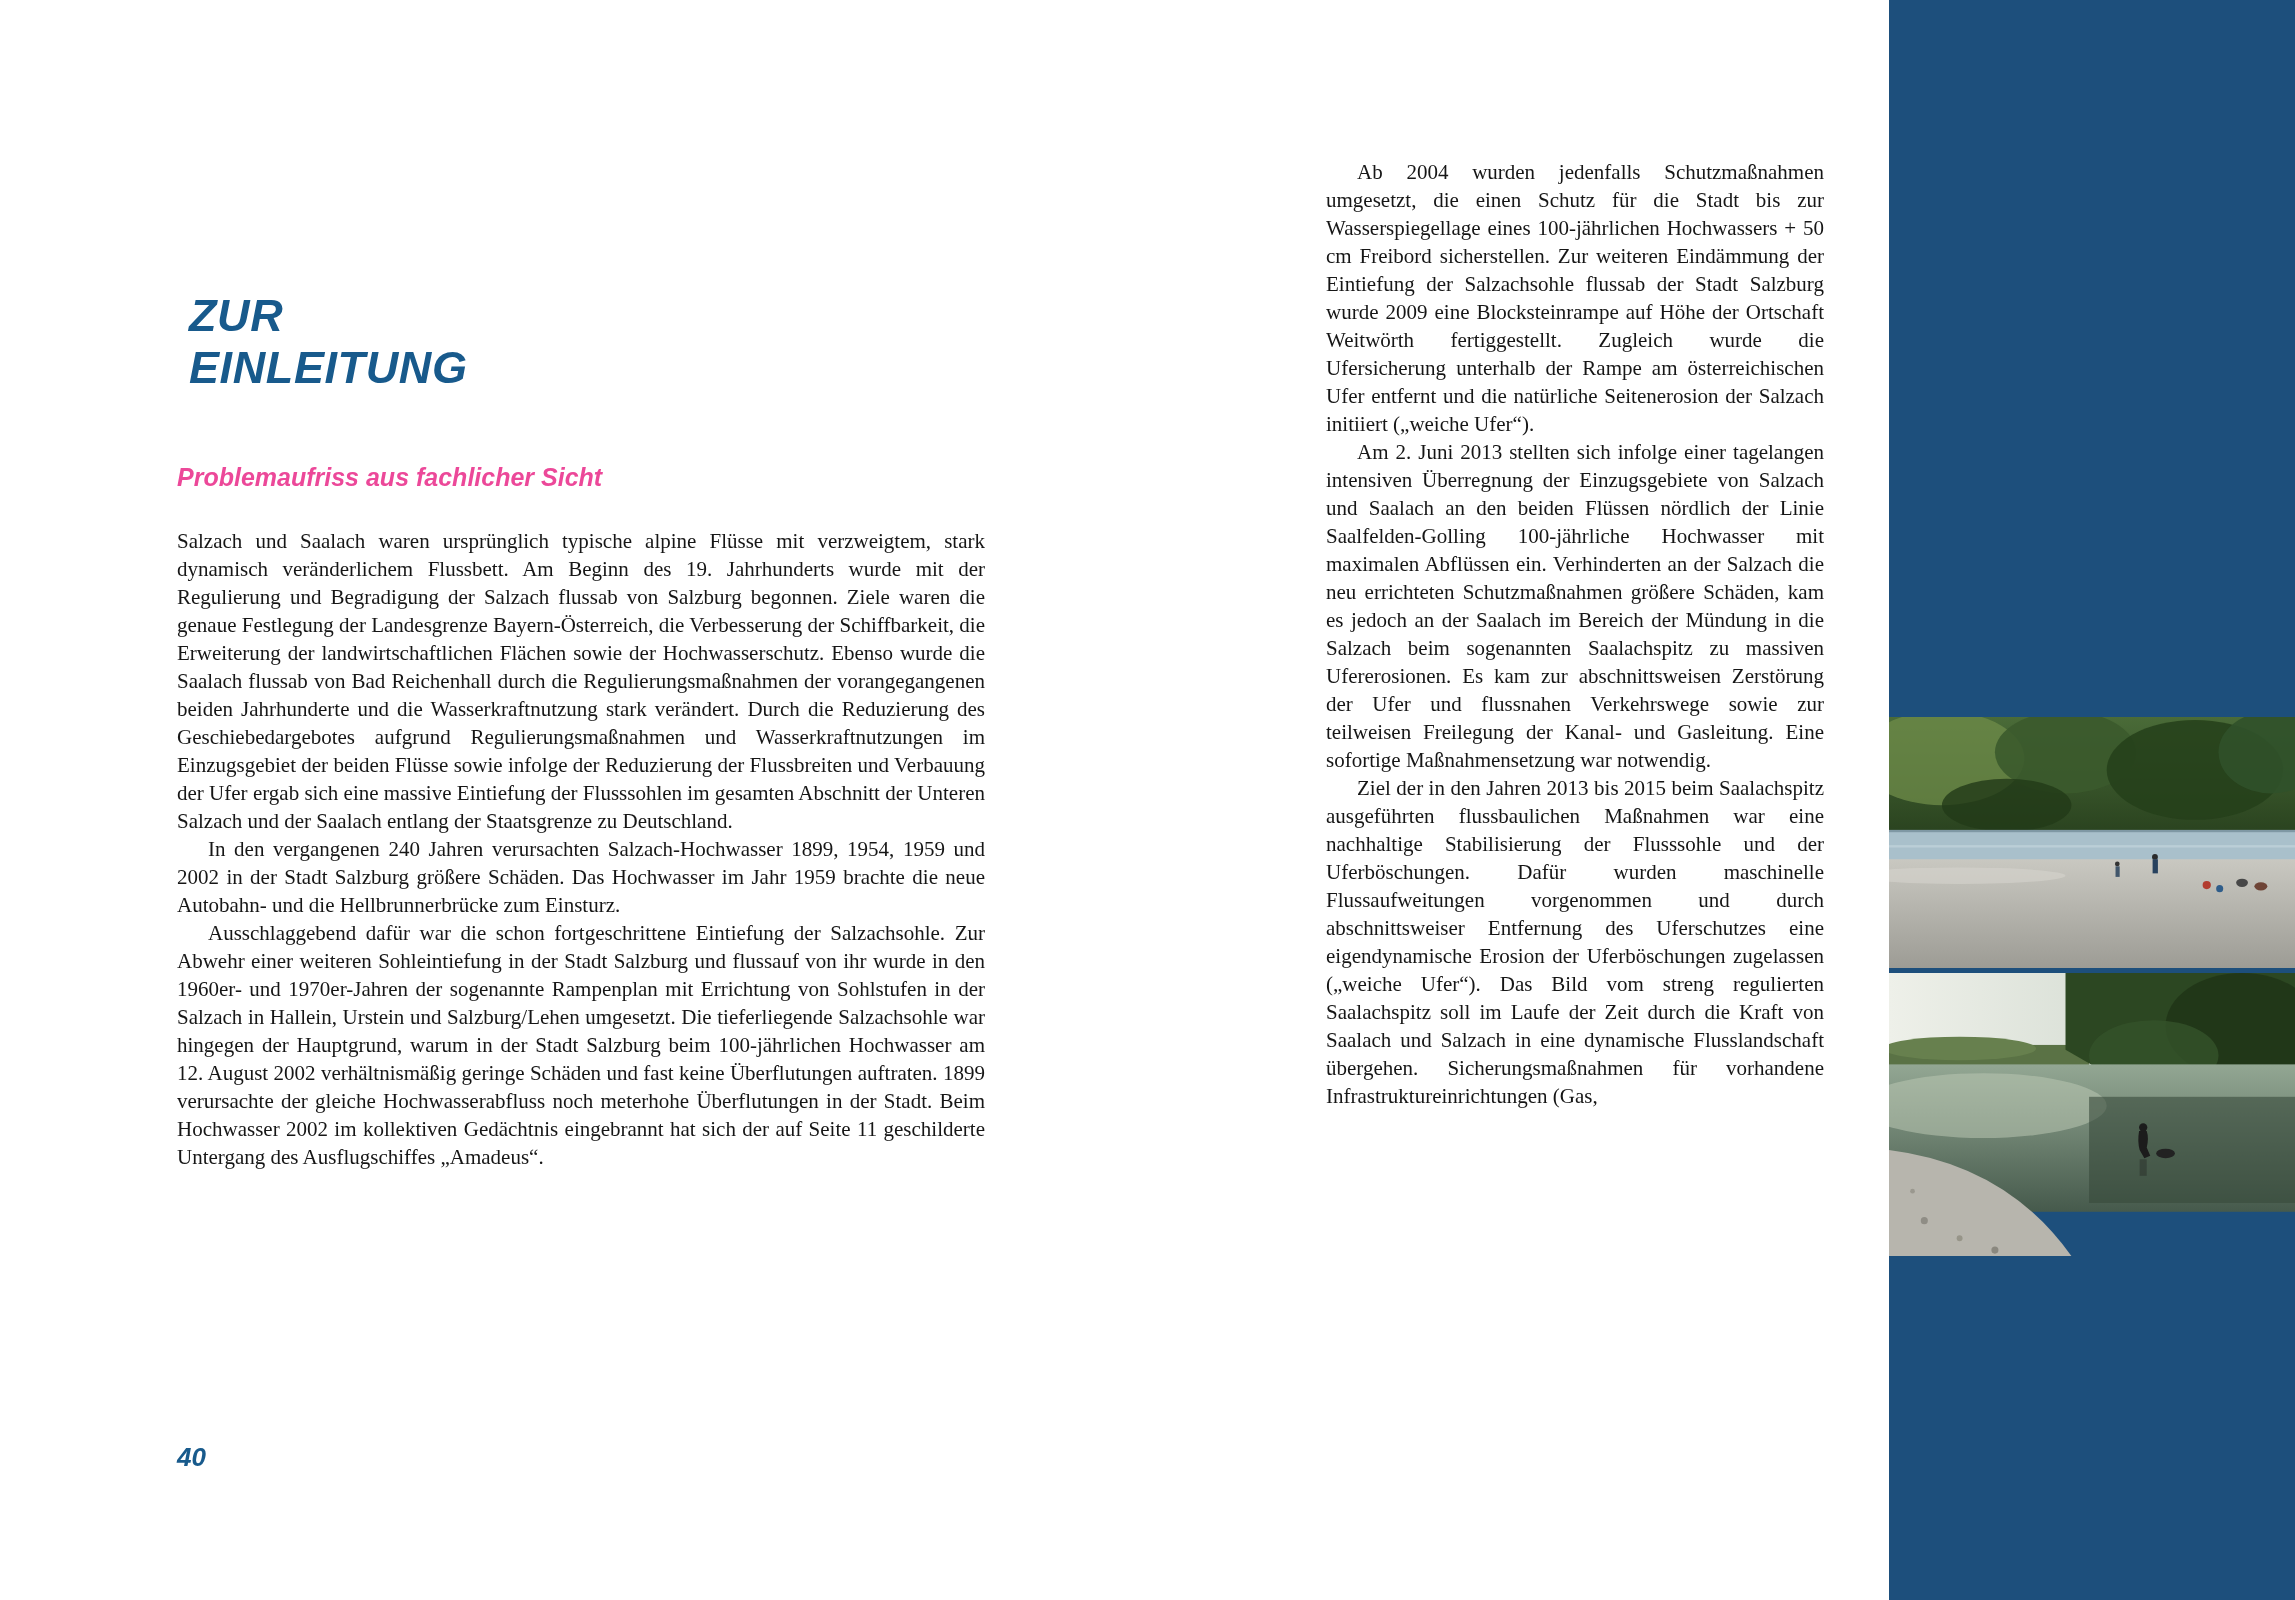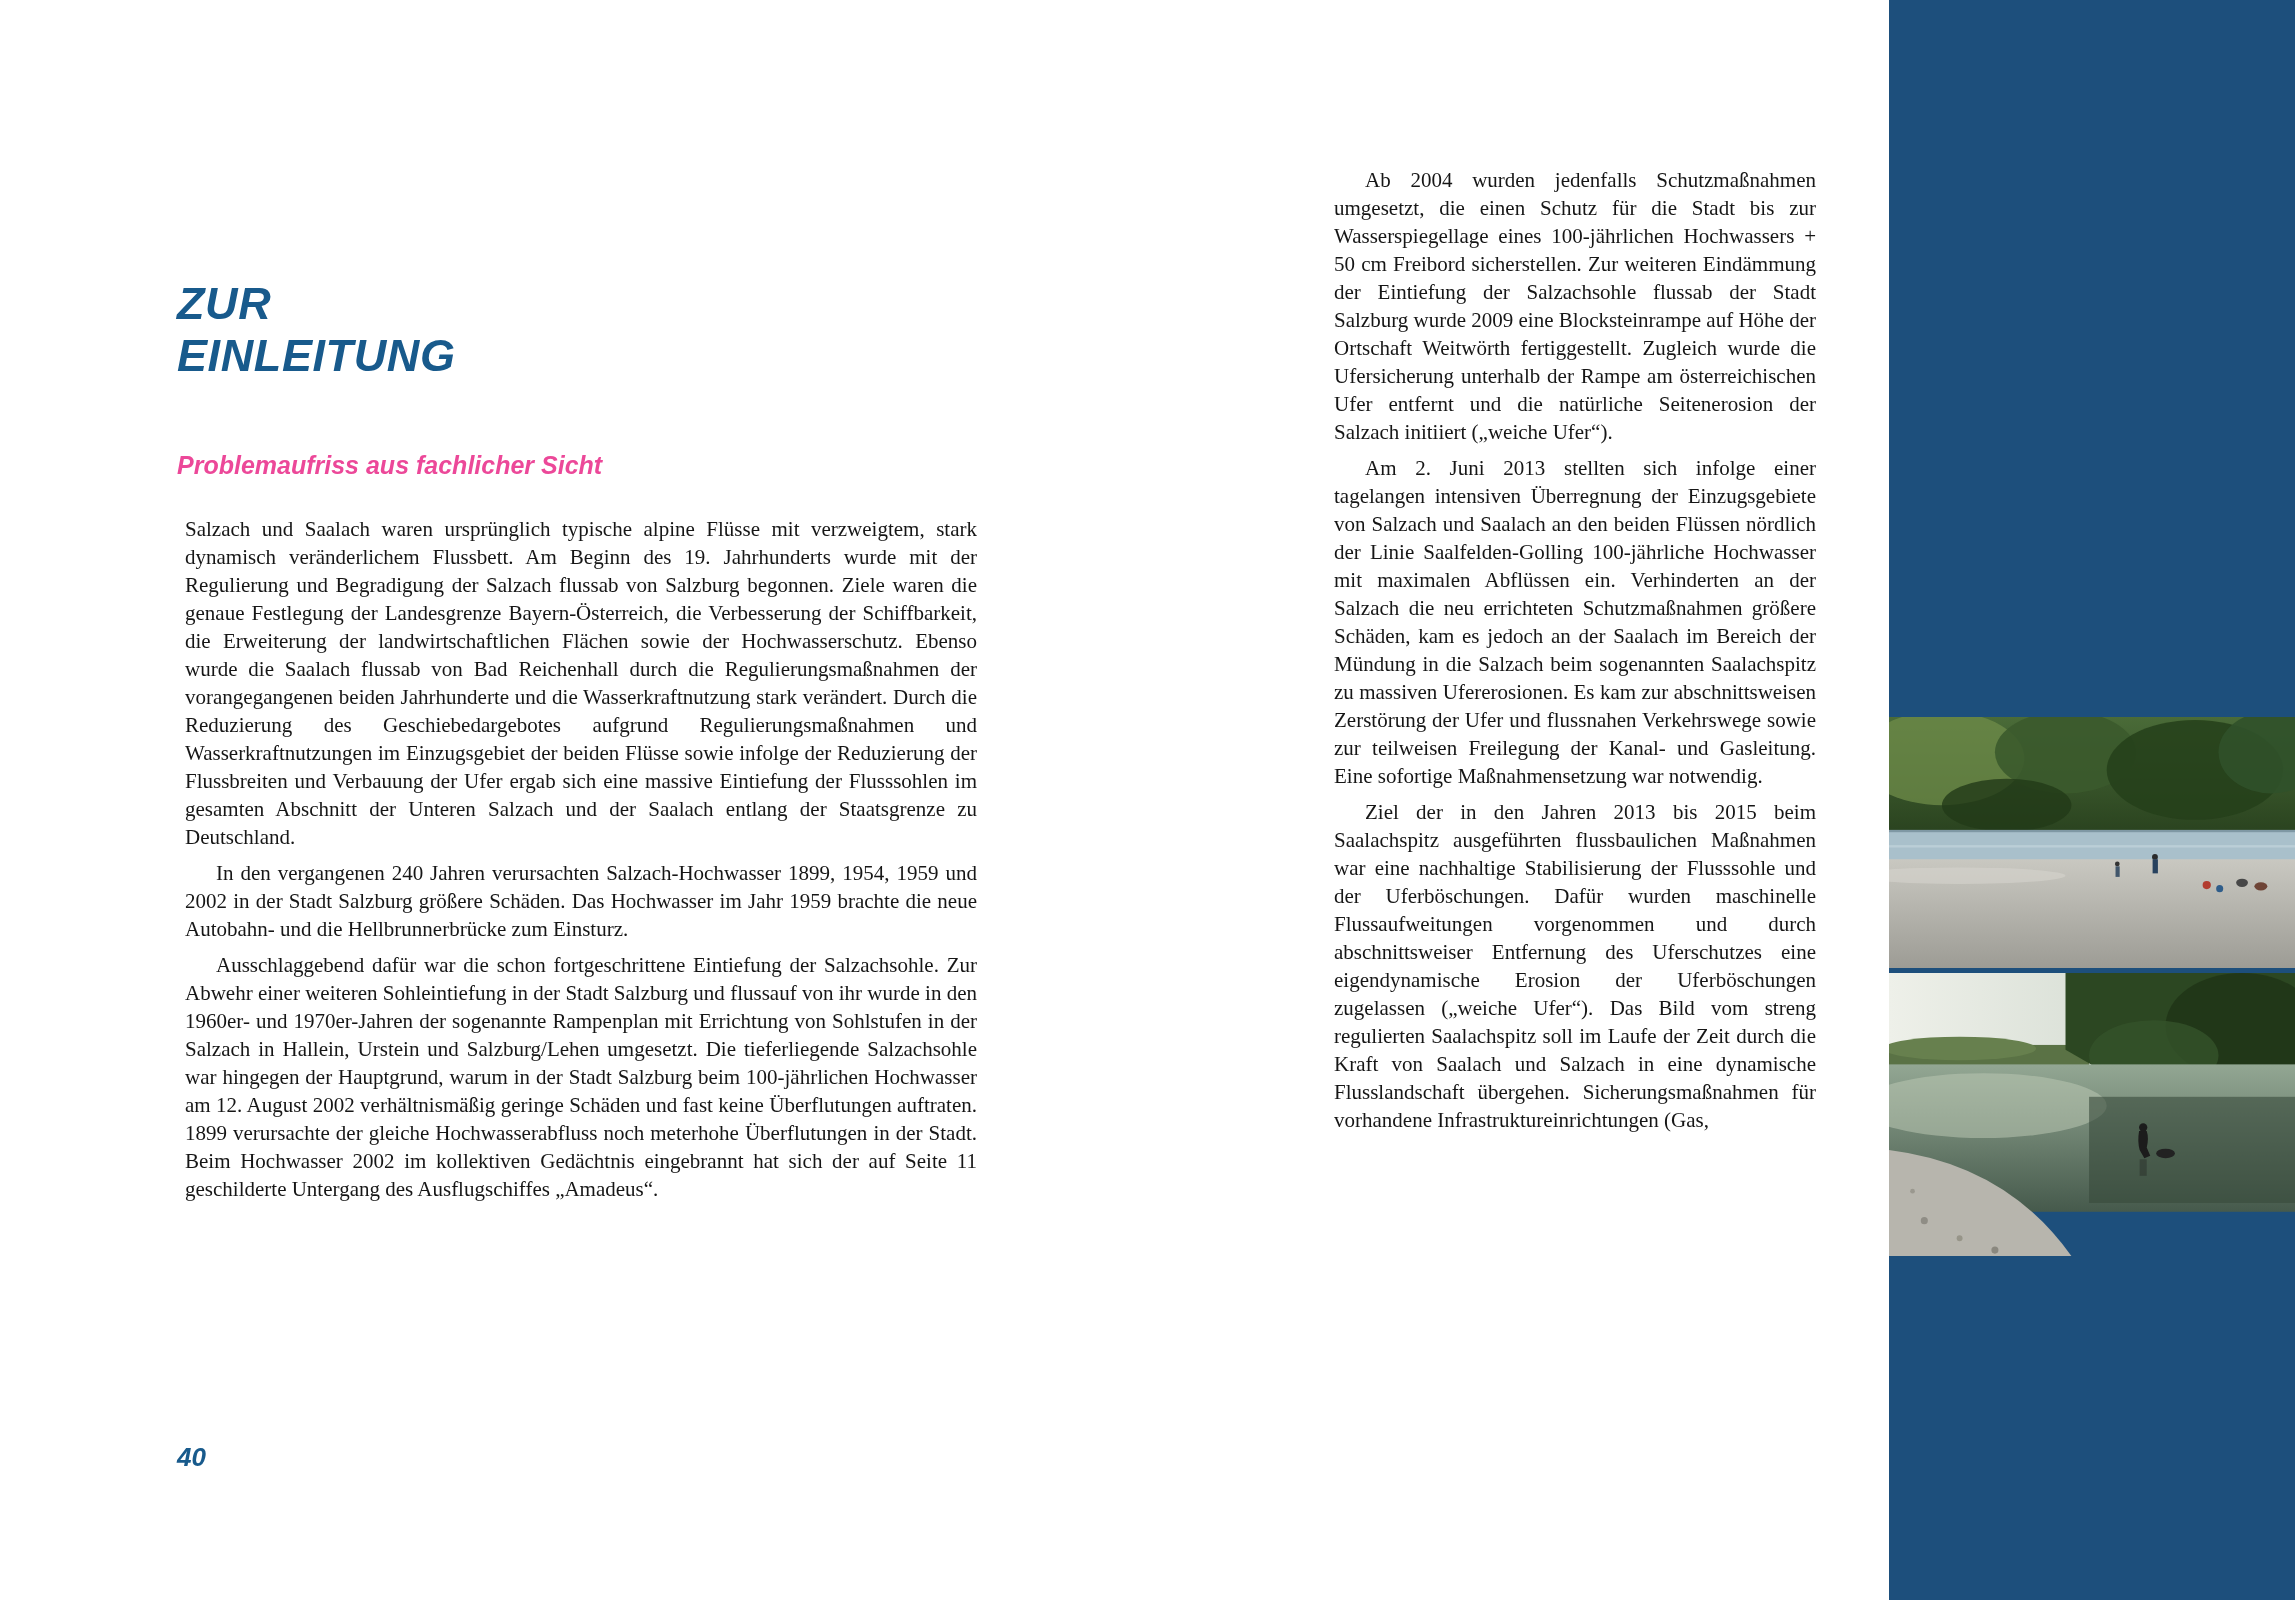--- a/index.html
+++ b/index.html
@@ -47,40 +47,40 @@
     width: 498px;
   }
   h1.chapter {
     font-family: "Liberation Sans", sans-serif;
     font-style: italic;
     font-weight: bold;
     color: #185a8c;
     font-size: 45px;
     line-height: 1.16;
     letter-spacing: 0.6px;
-    margin: 0;
+    margin: 12px;
   }
   .subheading {
     font-family: "Liberation Sans", sans-serif;
     font-style: italic;
     font-weight: bold;
     color: #ec4899;
     font-size: 25px;
     line-height: 1.15;
     margin: 69px 0 0 0;
   }
   .body-text {
     font-size: 21px;
     line-height: 28px;
     text-align: justify;
     hyphens: auto;
     -webkit-hyphens: auto;
   }
   .col-left .body-text { margin-top: 35px; font-family: Liberation Serif, serif; }
-  .body-text p { margin: 8px; }
+  .body-text p { margin: 0; }
   .body-text p.indent { text-indent: 31px; }
   .page-number {
     position: absolute;
     left: 177px;
     top: 1442px;
     font-family: "Liberation Sans", sans-serif;
     font-style: italic;
     font-weight: bold;
     color: #185a8c;
     font-size: 26px;

